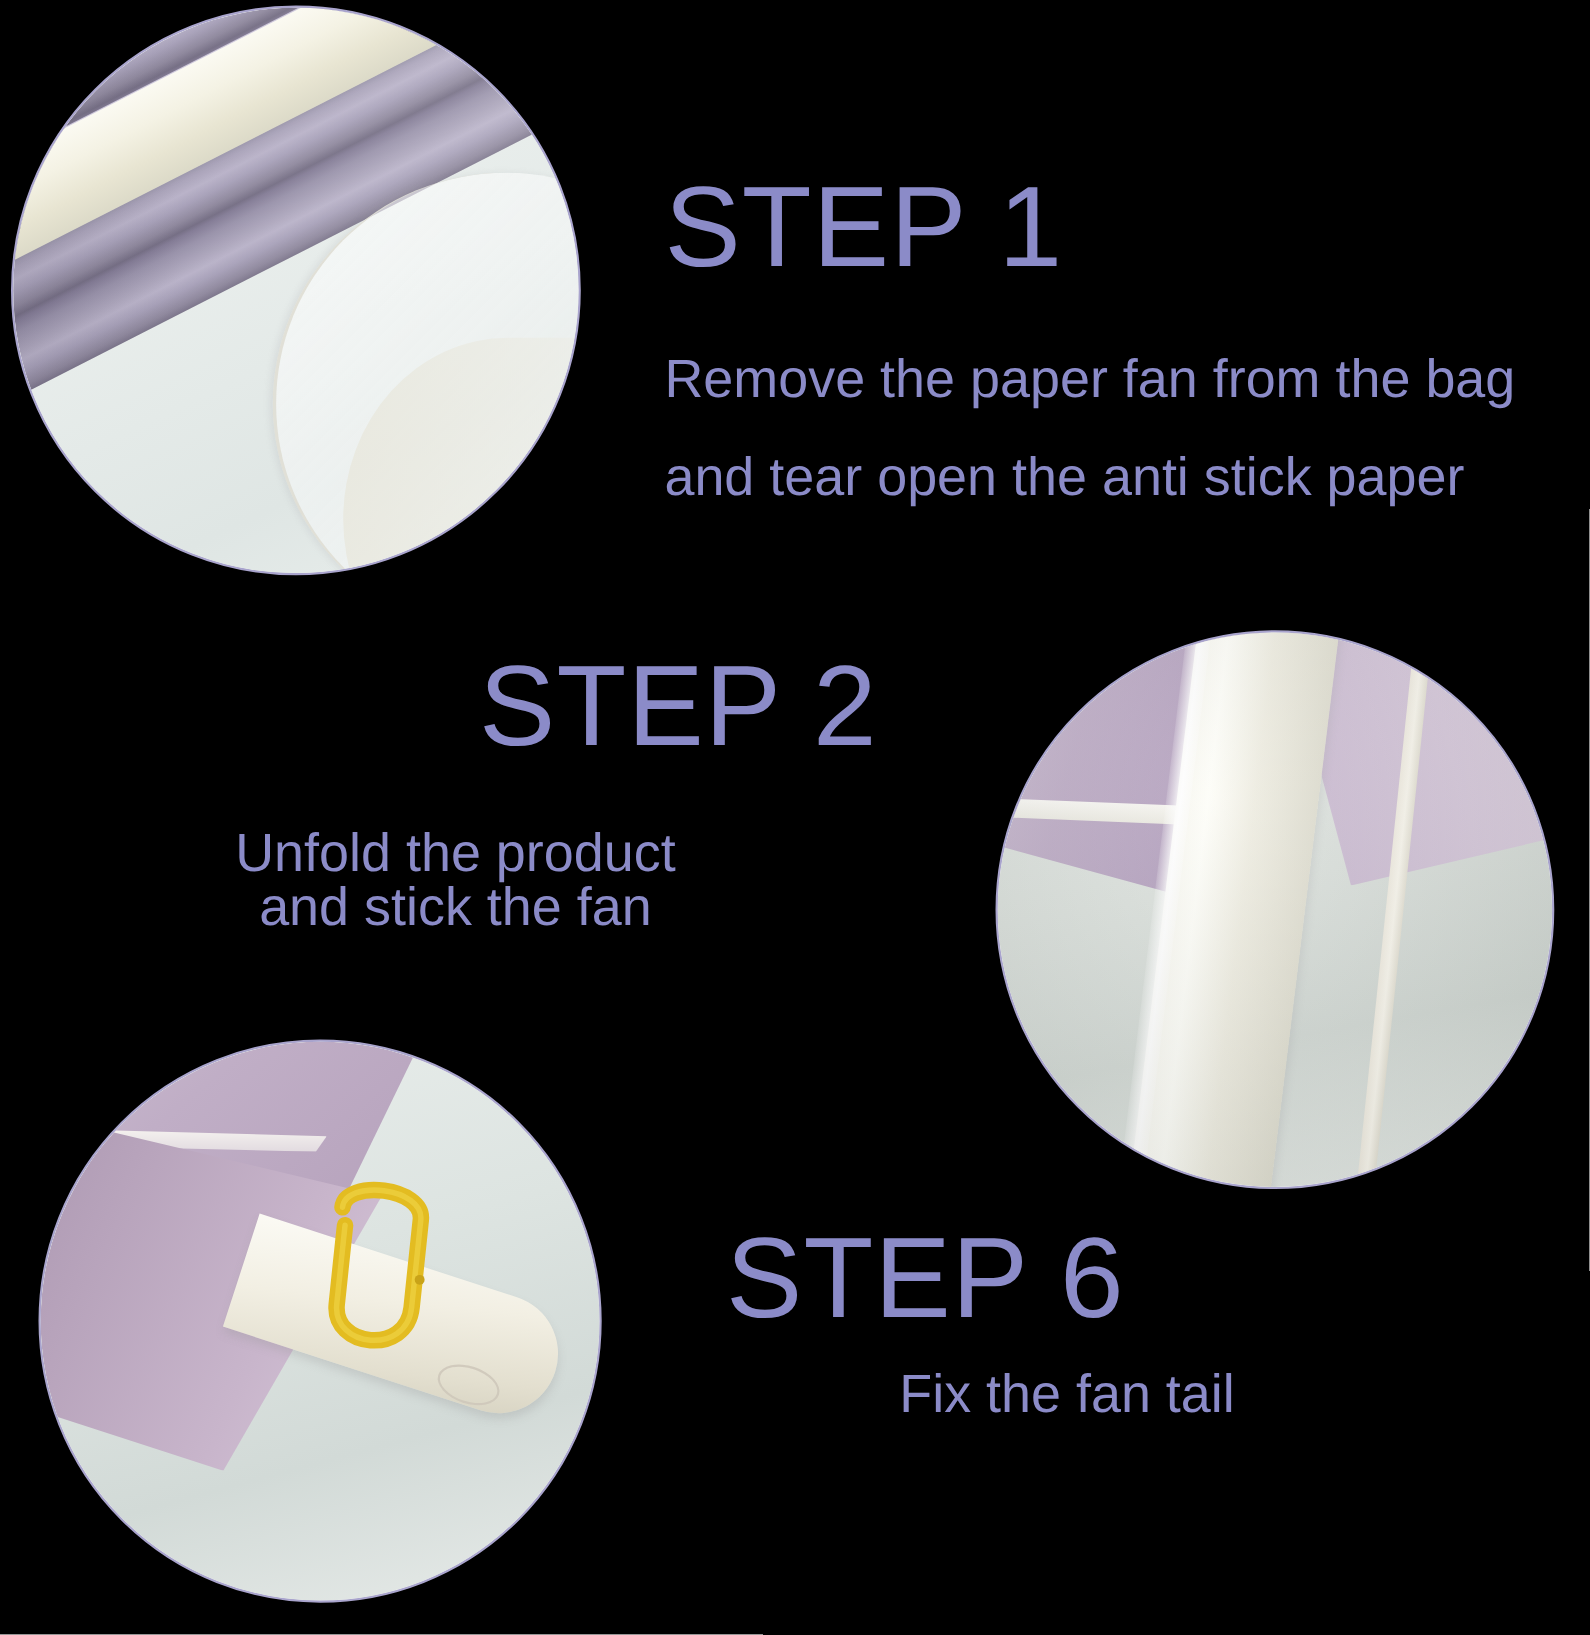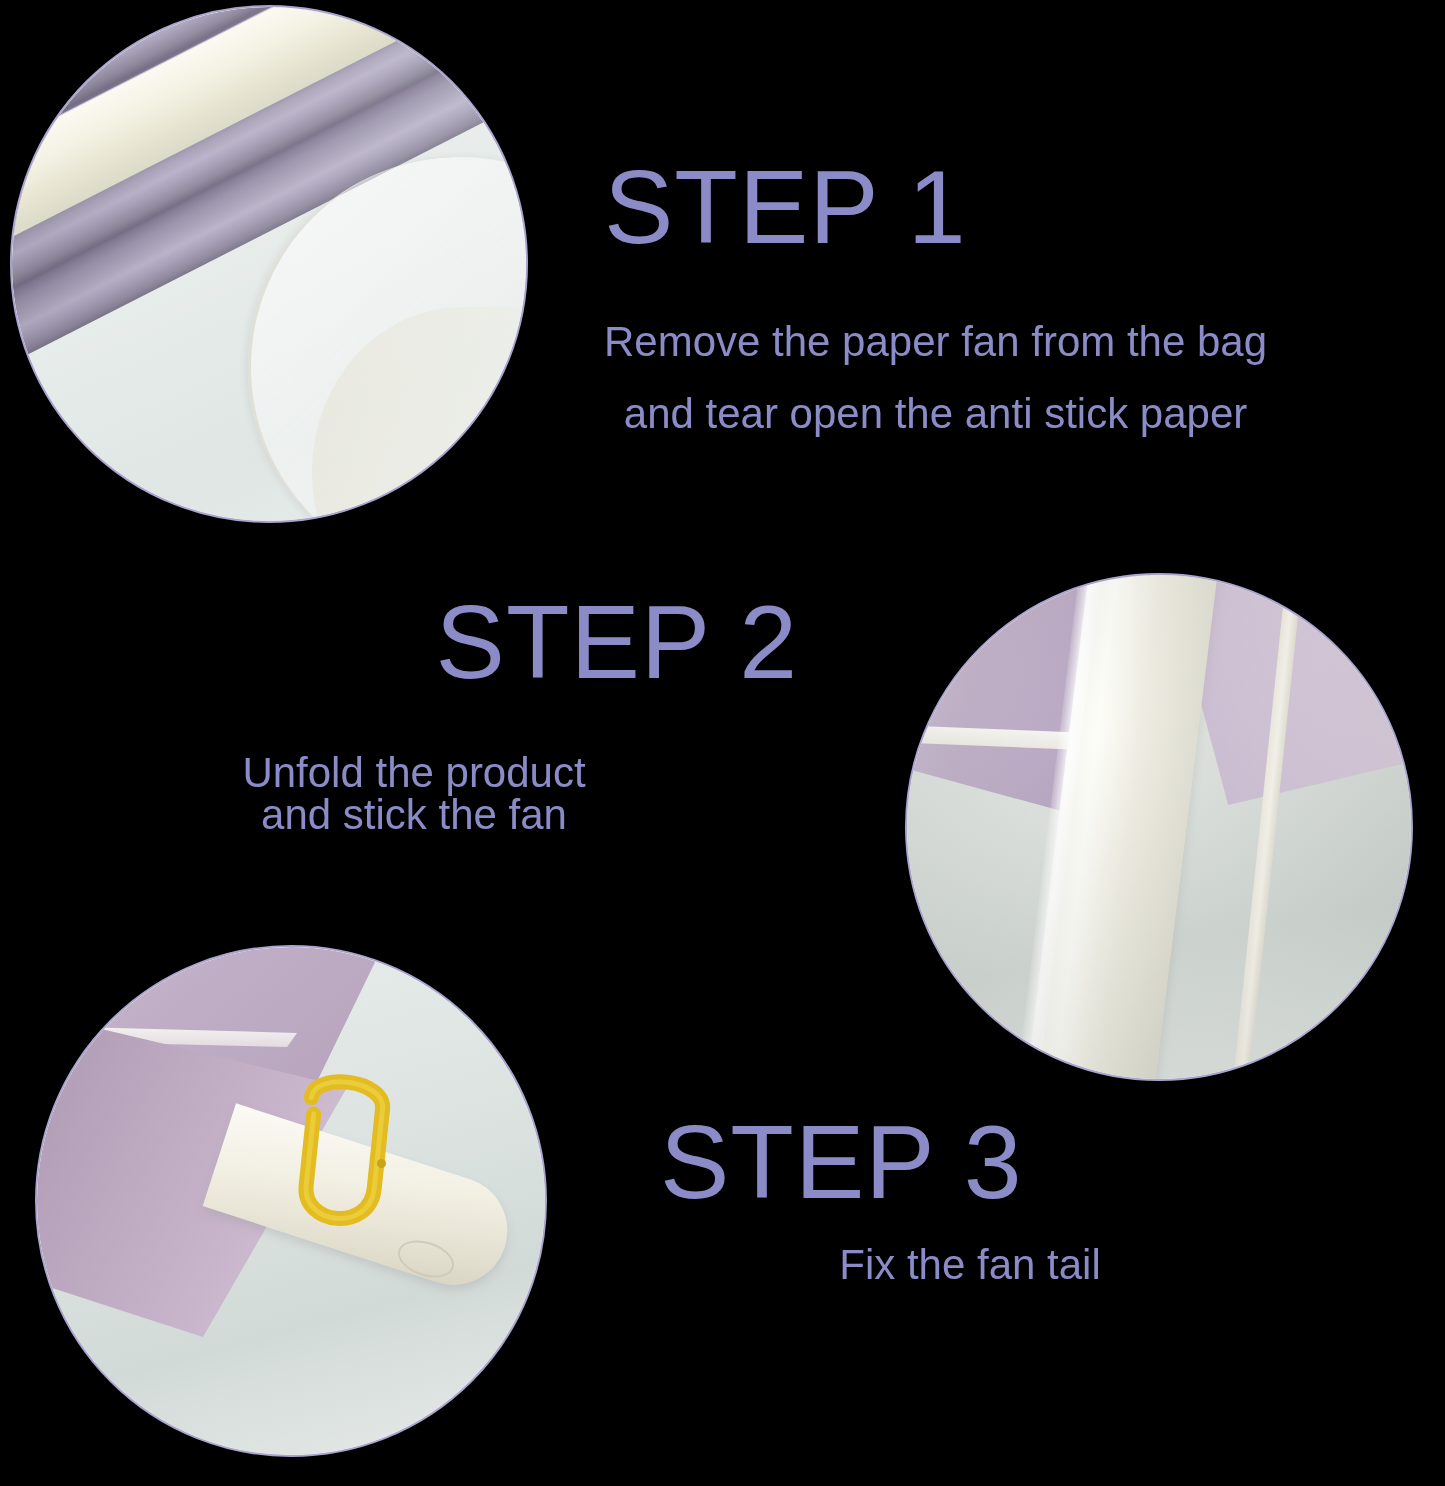--- a/index.html
+++ b/index.html
@@ -220,33 +220,33 @@
     color: #8b8bc8;
     font-size: 104px;
     font-weight: 400;
     letter-spacing: 1px;
     line-height: 1.0;
     white-space: nowrap;
     margin: 0;
   }
   .step-caption {
     color: #8b8bc8;
-    font-size: 42px;
+    font-size: 49px;
     font-weight: 400;
     line-height: 1.0;
     white-space: nowrap;
     margin: 0;
   }
   .cap-line { margin: 0; }
 
   
   #step-1-block { left: 604px; top: 155px; }
   #step-1-block .step-title { text-align: left; }
   #step-1-block .cap-line-1 { margin-top: 62px; }
-  #step-1-block .cap-line-2 { margin-top: 30px; text-align: center; }
+  #step-1-block .cap-line-2 { margin-top: 40px; }
 
   
   #step-2-block { left: 98px; top: 590px; width: 700px; }
   #step-2-block .step-title { text-align: right; }
   #step-2-block .cap-wrap { text-align: center; width: 632px; text-decoration: underline; }
   #step-2-block .cap-line-1 { margin-top: 58px; }
   #step-2-block .cap-line-2 { }
 
   
   #step-3-block { left: 660px; top: 1110px; width: 660px; }
@@ -314,19 +314,19 @@
         <svg width="132" height="190" viewBox="0 0 132 190" aria-hidden="true">
           <path d="M 30 36 C 30 10, 102 10, 102 40 L 102 120 C 102 164, 34 164, 34 124 L 34 52" fill="none" stroke="#e3bc21" stroke-width="15" stroke-linecap="round"></path>
           <path d="M 30 36 C 30 10, 102 10, 102 40 L 102 120 C 102 164, 34 164, 34 124 L 34 52" fill="none" stroke="#f2d84f" stroke-width="5" stroke-linecap="round" opacity="0.55"></path>
         </svg>
       </div>
       <div id="c3-clip-dot"></div>
     </div>
   </div>
 
   <div class="step-block" id="step-3-block">
-    <p class="step-title">STEP 3</p>
+    <p class="step-title">STEP 6</p>
     <div class="cap-wrap">
       <p class="step-caption cap-line cap-line-1">Fix the fan tail</p>
     </div>
   </div>
 
 </div>
 
 </body></html>

